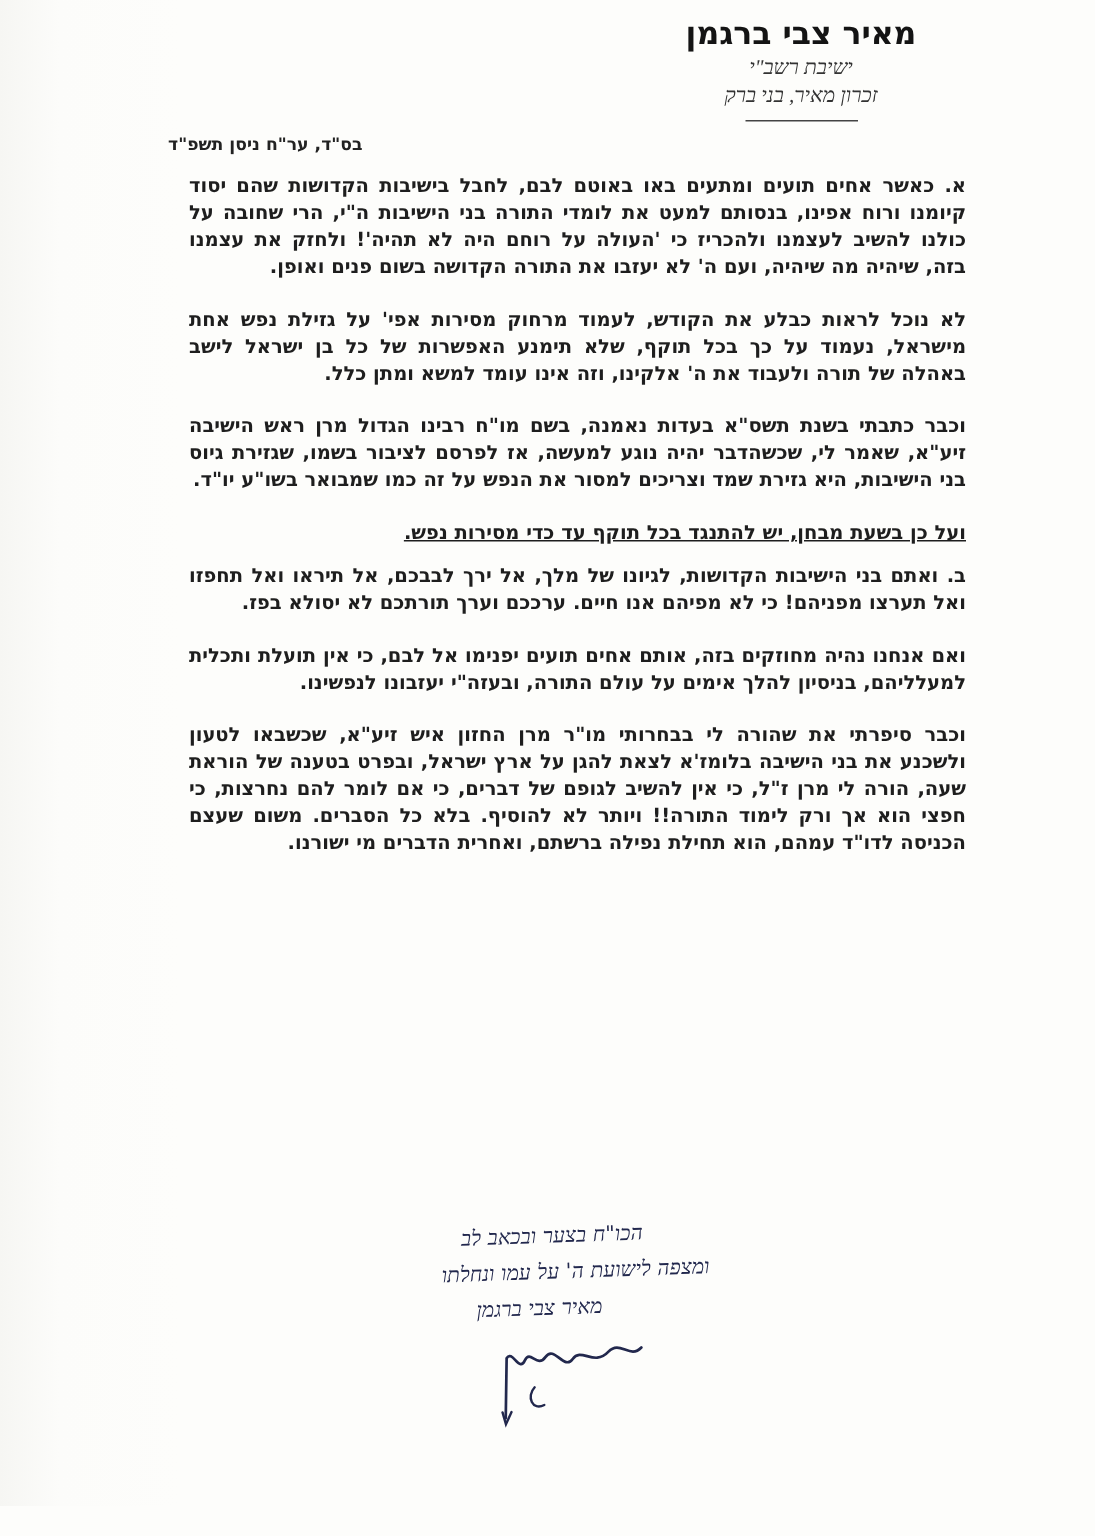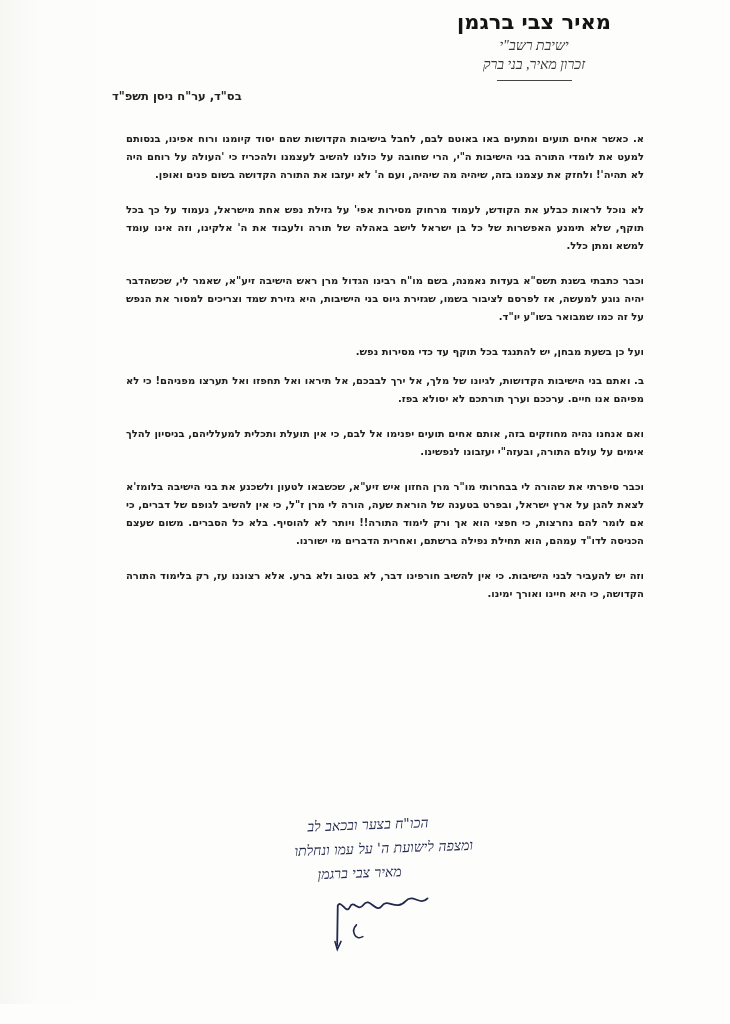--- a/index.html
+++ b/index.html
@@ -20,27 +20,27 @@
   }
   .lh-name { font-family: "DejaVu Sans", sans-serif; font-weight: bold; font-size: 21px; line-height: 28px; color: #141414; }
   .lh-line { font-family: "Liberation Serif", serif; font-size: 14px; line-height: 19px; color: #333; font-style: italic; }
   .lh-rule { width: 75px; height: 1px; background: #444; margin: 6px auto 0; }
   .date {
     position: absolute; top: 89px; left: 112px; width: 160px;
     direction: rtl; text-align: left;
     font-family: "DejaVu Sans", sans-serif; font-weight: bold; font-size: 11.5px; color: #222;
   }
   .body {
-    position: absolute; top: 130px; left: 126px; width: 518px;
+    position: absolute; top: 116px; left: 126px; width: 518px;
     direction: rtl; text-align: justify;
     font-family: "DejaVu Sans", sans-serif;
-    font-size: 10px; line-height: 18px; font-weight: bold; color: #1e1e1e;
+    font-size: 13px; line-height: 18px; font-weight: bold; color: #1e1e1e;
   }
   .para { margin: 0 0 17px 0; text-align: justify; text-align-last: right; }
-  .para.tight { margin-bottom: 11px; }
+  .para.tight { margin-bottom: 11px; text-decoration: underline; }
   .handwriting {
     position: absolute; top: 812px; left: 255px; width: 250px;
     direction: rtl; text-align: center;
     font-family: "DejaVu Serif", serif; font-style: italic;
     color: #22284d; font-size: 14px; line-height: 24px;
     transform: rotate(-2deg);
   }
   .hw-line { display: block; }
   .hw-line.l1 { margin-right: 20px; }
   .hw-line.l2 { margin-right: -10px; }
@@ -62,21 +62,20 @@
   <div class="date">בס"ד, ער"ח ניסן תשפ"ד</div>
 
   <div class="body">
     <p class="para">א. כאשר אחים תועים ומתעים באו באוטם לבם, לחבל בישיבות הקדושות שהם יסוד קיומנו ורוח אפינו, בנסותם למעט את לומדי התורה בני הישיבות ה"י, הרי שחובה על כולנו להשיב לעצמנו ולהכריז כי 'העולה על רוחם היה לא תהיה'! ולחזק את עצמנו בזה, שיהיה מה שיהיה, ועם ה' לא יעזבו את התורה הקדושה בשום פנים ואופן.</p>
     <p class="para">לא נוכל לראות כבלע את הקודש, לעמוד מרחוק מסירות אפי' על גזילת נפש אחת מישראל, נעמוד על כך בכל תוקף, שלא תימנע האפשרות של כל בן ישראל לישב באהלה של תורה ולעבוד את ה' אלקינו, וזה אינו עומד למשא ומתן כלל.</p>
     <p class="para">וכבר כתבתי בשנת תשס"א בעדות נאמנה, בשם מו"ח רבינו הגדול מרן ראש הישיבה זיע"א, שאמר לי, שכשהדבר יהיה נוגע למעשה, אז לפרסם לציבור בשמו, שגזירת גיוס בני הישיבות, היא גזירת שמד וצריכים למסור את הנפש על זה כמו שמבואר בשו"ע יו"ד.</p>
     <p class="para tight">ועל כן בשעת מבחן, יש להתנגד בכל תוקף עד כדי מסירות נפש.</p>
     <p class="para">ב. ואתם בני הישיבות הקדושות, לגיונו של מלך, אל ירך לבבכם, אל תיראו ואל תחפזו ואל תערצו מפניהם! כי לא מפיהם אנו חיים. ערככם וערך תורתכם לא יסולא בפז.</p>
     <p class="para">ואם אנחנו נהיה מחוזקים בזה, אותם אחים תועים יפנימו אל לבם, כי אין תועלת ותכלית למעלליהם, בניסיון להלך אימים על עולם התורה, ובעזה"י יעזבונו לנפשינו.</p>
     <p class="para">וכבר סיפרתי את שהורה לי בבחרותי מו"ר מרן החזון איש זיע"א, שכשבאו לטעון ולשכנע את בני הישיבה בלומז'א לצאת להגן על ארץ ישראל, ובפרט בטענה של הוראת שעה, הורה לי מרן ז"ל, כי אין להשיב לגופם של דברים, כי אם לומר להם נחרצות, כי חפצי הוא אך ורק לימוד התורה!! ויותר לא להוסיף. בלא כל הסברים. משום שעצם הכניסה לדו"ד עמהם, הוא תחילת נפילה ברשתם, ואחרית הדברים מי ישורנו.</p>
-    <p class="para">וזה יש להעביר לבני הישיבות. כי אין להשיב חורפינו דבר, לא בטוב ולא ברע. אלא רצוננו עז, רק בלימוד התורה הקדושה, כי היא חיינו ואורך ימינו.</p>
   </div>
 
   <div class="handwriting">
     <span class="hw-line l1">הכו"ח בצער ובכאב לב</span>
     <span class="hw-line l2">ומצפה לישועת ה' על עמו ונחלתו</span>
     <span class="hw-line l3">מאיר צבי ברגמן</span>
     <svg class="signature" viewBox="0 0 130 70">
       <path d="M20 60 L22 20 M22 20 C26 14 30 30 34 22 C38 14 42 28 48 20 C54 12 60 30 66 22 C72 14 80 28 90 18 C98 10 104 24 112 16" fill="none" stroke="#22284d" stroke-width="1.8" stroke-linecap="round"></path>
       <path d="M40 40 C34 46 38 56 46 52" fill="none" stroke="#22284d" stroke-width="1.6" stroke-linecap="round"></path>
       <path d="M18 56 L20 64 L24 56" fill="none" stroke="#22284d" stroke-width="1.6" stroke-linecap="round"></path>

